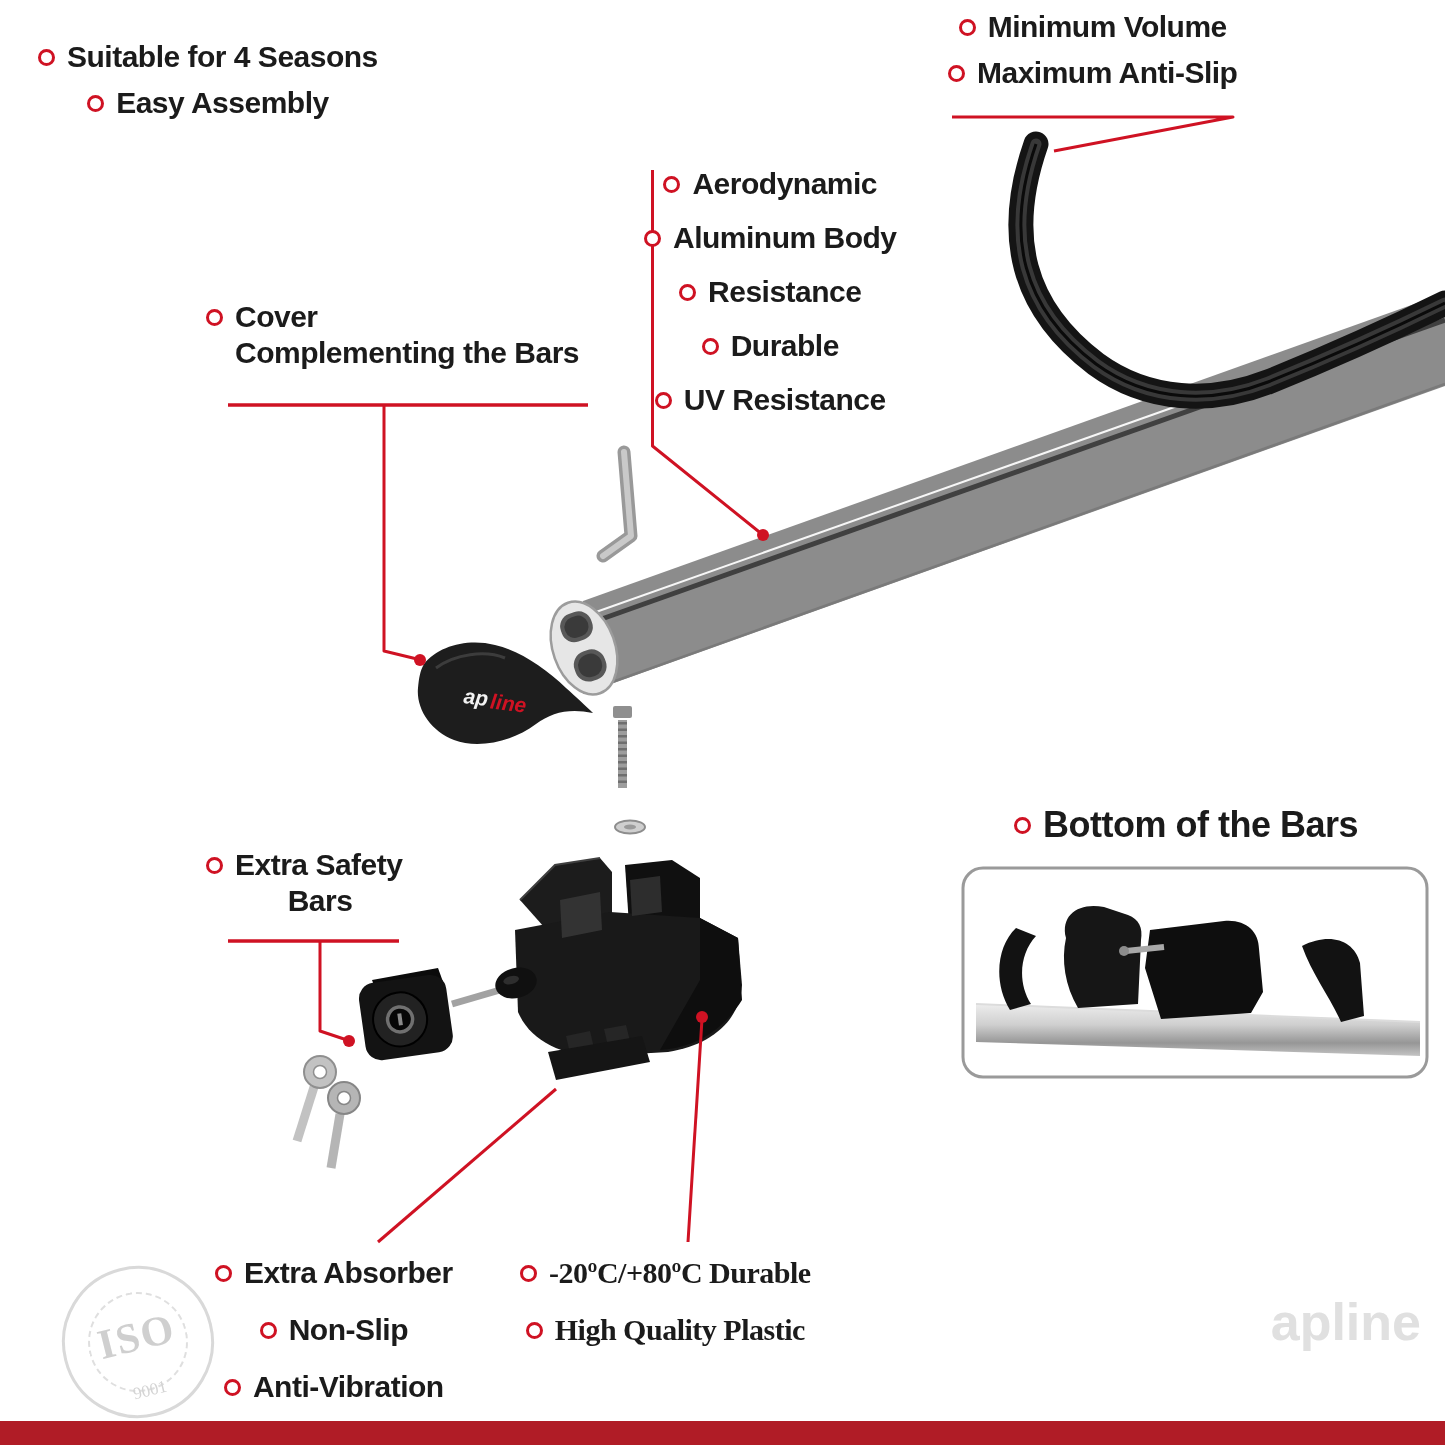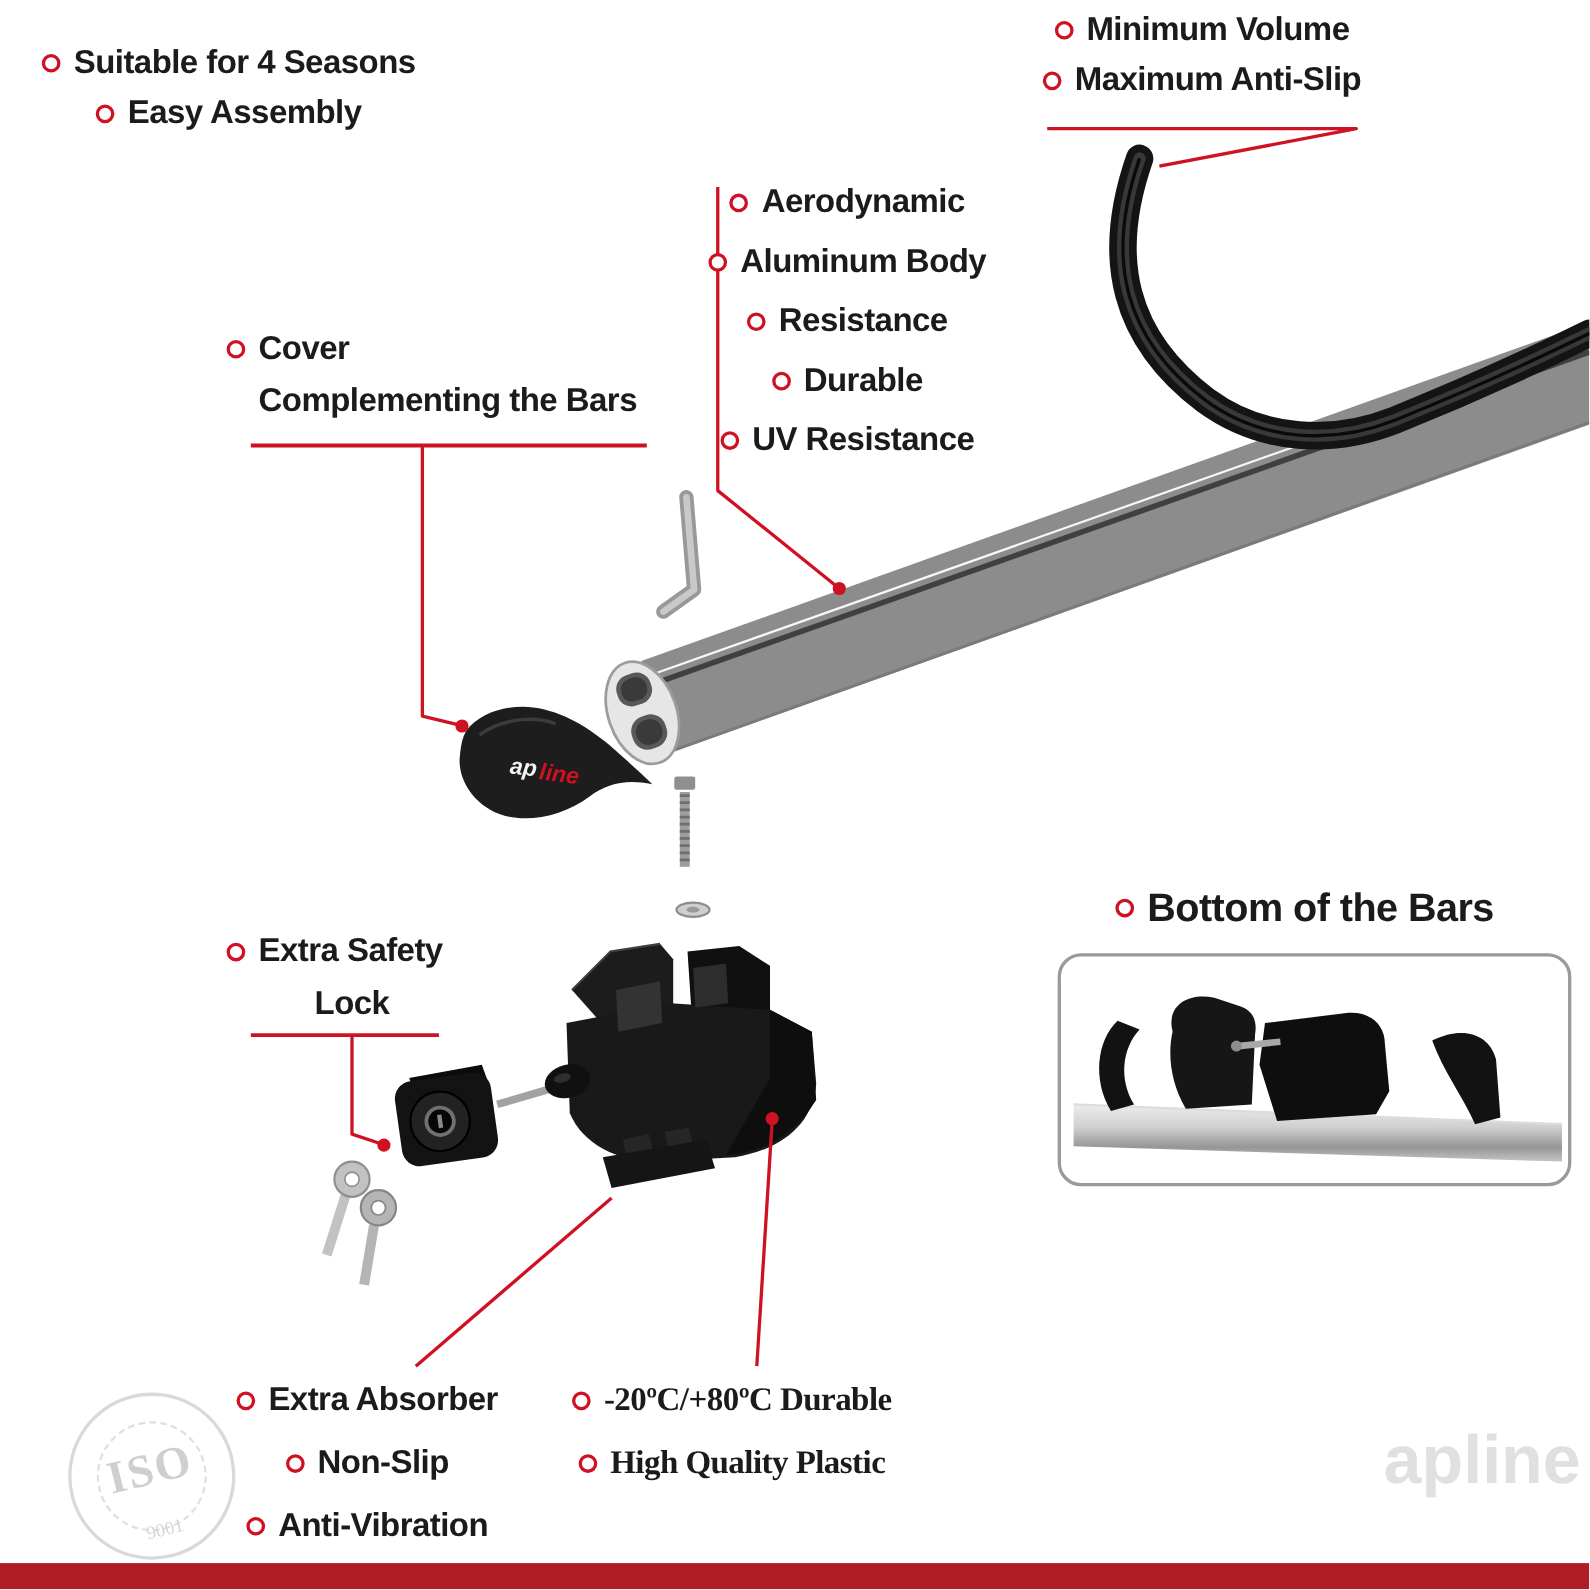--- a/index.html
+++ b/index.html
@@ -16,25 +16,25 @@
   .art{position:absolute;inset:0;width:1445px;height:1445px;}
   .vlist{position:absolute;display:flex;flex-direction:column;align-items:center;}
   .label-row{display:flex;align-items:center;height:38px;}
   .bullet{width:11px;height:11px;border:3px solid var(--accent);border-radius:50%;
           background:#fff;margin-right:12px;flex:0 0 auto;}
   .txt{font-size:30px;font-weight:700;letter-spacing:-0.5px;white-space:nowrap;}
   .gap8 .label-row{margin-bottom:8px;}
   .gap16 .label-row{margin-bottom:16px;}
   .gap19 .label-row{margin-bottom:19px;}
   .two-line{position:absolute;}
-  .two-line .second{margin-left:29px;margin-top:12px;}
+  .two-line .second{margin-left:29px;margin-top:0;}
   .centered{width:170px;text-align:center;}
   .inset-title{position:absolute;left:1014px;top:806px;}
   .inset-title .txt{font-size:36px;}
-  .watermark{position:absolute;right:8px;top:1292px;font-size:62px;font-weight:700;
+  .watermark{position:absolute;right:24px;top:1292px;font-size:52px;font-weight:700;
              letter-spacing:0px;color:var(--watermark);white-space:nowrap;}
   .watermark .wm-b{font-weight:800;}
   .iso{position:absolute;left:62px;top:1266px;width:152px;height:152px;
        transform:rotate(-14deg);opacity:.95;}
   .iso .ring-outer{position:absolute;inset:0;border:3px solid #d7d7d7;border-radius:50%;}
   .iso .ring-inner{position:absolute;inset:26px;border:2px dashed #dedede;border-radius:50%;}
   .iso .iso-text{position:absolute;top:46px;width:100%;text-align:center;
        font-family:"Liberation Serif", serif;font-weight:700;font-size:42px;color:#cdcdcd;letter-spacing:2px;}
   .iso .iso-num{position:absolute;bottom:16px;width:100%;text-align:center;
        font-family:"Liberation Serif", serif;font-size:17px;color:#d2d2d2;}
@@ -233,21 +233,21 @@
       <span class="txt">Cover</span>
     </div>
     <div class="second txt">Complementing the Bars</div>
   </div>
 
   <div class="two-line" style="left:206px;top:846px;">
     <div class="label-row">
       <span class="bullet"></span>
       <span class="txt">Extra Safety</span>
     </div>
-    <div class="second txt centered">Lock</div>
+    <div class="second txt centered">Bars</div>
   </div>
 
   <div class="inset-title">
     <div class="label-row">
       <span class="bullet"></span>
       <span class="txt">Bottom of the Bars</span>
     </div>
   </div>
 
   <div class="vlist gap19" style="left:215px;top:1254px;">

